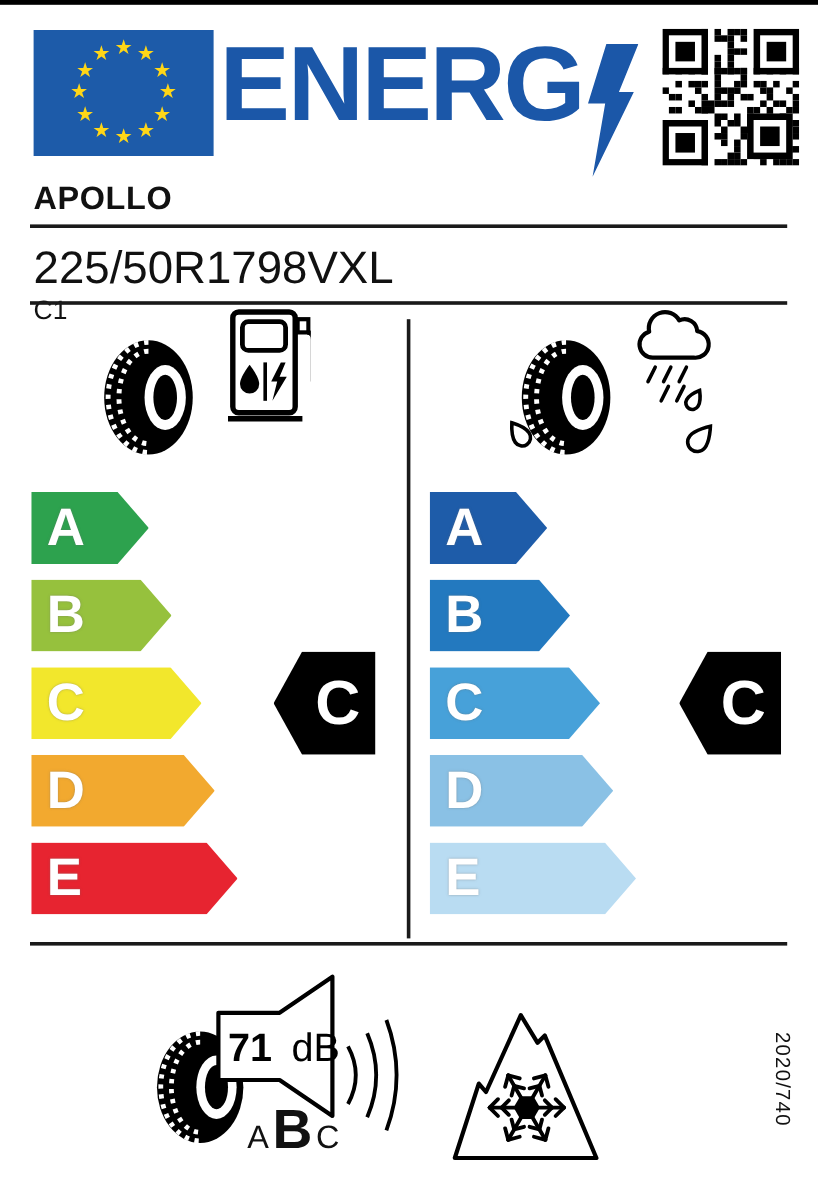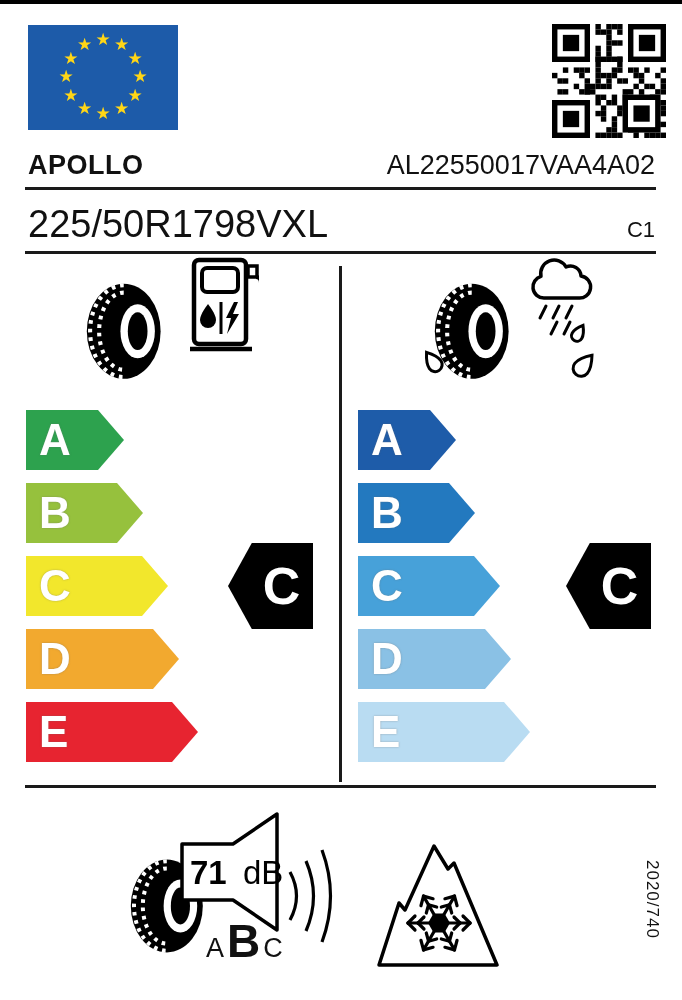--- a/index.html
+++ b/index.html
@@ -15,21 +15,21 @@
   .bolt{margin-left:4px;margin-top:10px;}
   .qr{position:absolute;left:552px;top:24px;}
 
   
   .brand-row{position:absolute;left:28px;right:27px;top:150px;display:flex;
              justify-content:space-between;align-items:flex-start;}
   .brand{font-size:27px;font-weight:bold;letter-spacing:.5px;}
   .code{font-size:27px;}
   .rule{position:absolute;left:25px;width:631px;height:2.5px;background:#1a1a1a;}
   .size-row{position:absolute;left:28px;right:27px;top:204px;display:flex;
-            justify-content:space-between;align-items:flex-end;}
+            justify-content:space-between;flex-direction:column;}
   .tsize{font-size:38px;line-height:1.1;}
   .tclass{font-size:22px;margin-bottom:3px;}
 
   .vdivider{position:absolute;left:339px;top:266px;width:2.5px;height:516px;background:#1a1a1a;}
 
   .icon-group{position:absolute;}
 
   
   .scale{position:absolute;top:410px;}
   .scale.fuel{left:26px;} .scale.wet{left:358px;}
@@ -63,20 +63,26 @@
       <span class="star" style="color: rgb(255, 214, 23); left: 103px; top: 43px;">★</span>
       <span class="star" style="color: rgb(255, 214, 23); left: 98.0429px; top: 61.5px;">★</span>
       <span class="star" style="color: rgb(255, 214, 23); left: 84.5px; top: 75.0429px;">★</span>
       <span class="star" style="color: rgb(255, 214, 23); left: 66px; top: 80px;">★</span>
       <span class="star" style="color: rgb(255, 214, 23); left: 47.5px; top: 75.0429px;">★</span>
       <span class="star" style="color: rgb(255, 214, 23); left: 33.9571px; top: 61.5px;">★</span>
       <span class="star" style="color: rgb(255, 214, 23); left: 29px; top: 43px;">★</span>
       <span class="star" style="color: rgb(255, 214, 23); left: 33.9571px; top: 24.5px;">★</span>
       <span class="star" style="color: rgb(255, 214, 23); left: 47.5px; top: 10.9571px;">★</span>
     </div>
+  <div class="energ">
+    <span class="energ-text" style="color: rgb(27, 87, 168);">ENERG</span>
+    <svg class="bolt" width="42" height="112" viewBox="0 0 44 116">
+      <polygon points="16,0 44,0 27,42 40,42 4,116 15,52 0,52" fill="#1b57a8"></polygon>
+    </svg>
+  </div>
   <svg class="qr" id="qr-svg" width="114" height="114" viewBox="0 0 114 114">
       <g fill="#000">
         <rect x="32.57142857142857" y="0" width="5.428571428571429" height="5.428571428571429"></rect>
         <rect x="0" y="32.57142857142857" width="5.428571428571429" height="5.428571428571429"></rect>
         <rect x="32.57142857142857" y="10.857142857142858" width="5.428571428571429" height="5.428571428571429"></rect>
         <rect x="10.857142857142858" y="32.57142857142857" width="5.428571428571429" height="5.428571428571429"></rect>
         <rect x="32.57142857142857" y="21.714285714285715" width="5.428571428571429" height="5.428571428571429"></rect>
         <rect x="21.714285714285715" y="32.57142857142857" width="5.428571428571429" height="5.428571428571429"></rect>
         <rect x="32.57142857142857" y="32.57142857142857" width="5.428571428571429" height="5.428571428571429"></rect>
         <rect x="32.57142857142857" y="32.57142857142857" width="5.428571428571429" height="5.428571428571429"></rect>
@@ -222,21 +228,20 @@
       <rect x="0" y="76" width="38" height="38" fill="#000"></rect>
       <rect x="5.428571428571429" y="81.42857142857143" width="27.142857142857146" height="27.142857142857146" fill="#fff"></rect>
       <rect x="10.857142857142858" y="86.85714285714286" width="16.285714285714285" height="16.285714285714285" fill="#000"></rect>
       <rect x="70.57142857142857" y="70.57142857142857" width="38" height="38" fill="#000"></rect>
       <rect x="76" y="76" width="27.142857142857146" height="27.142857142857146" fill="#fff"></rect>
       <rect x="81.42857142857143" y="81.42857142857143" width="16.285714285714285" height="16.285714285714285" fill="#000"></rect>
     </svg>
 
   <div class="brand-row">
     <span class="brand">APOLLO</span>
-    <span class="code">AL22550017VAA4A02</span>
   </div>
   <div class="rule" style="top:187px"></div>
 
   <div class="size-row">
     <span class="tsize">225/50R1798VXL</span>
     <span class="tclass">C1</span>
   </div>
   <div class="rule" style="top:251px"></div>
 
   <div class="vdivider"></div>

